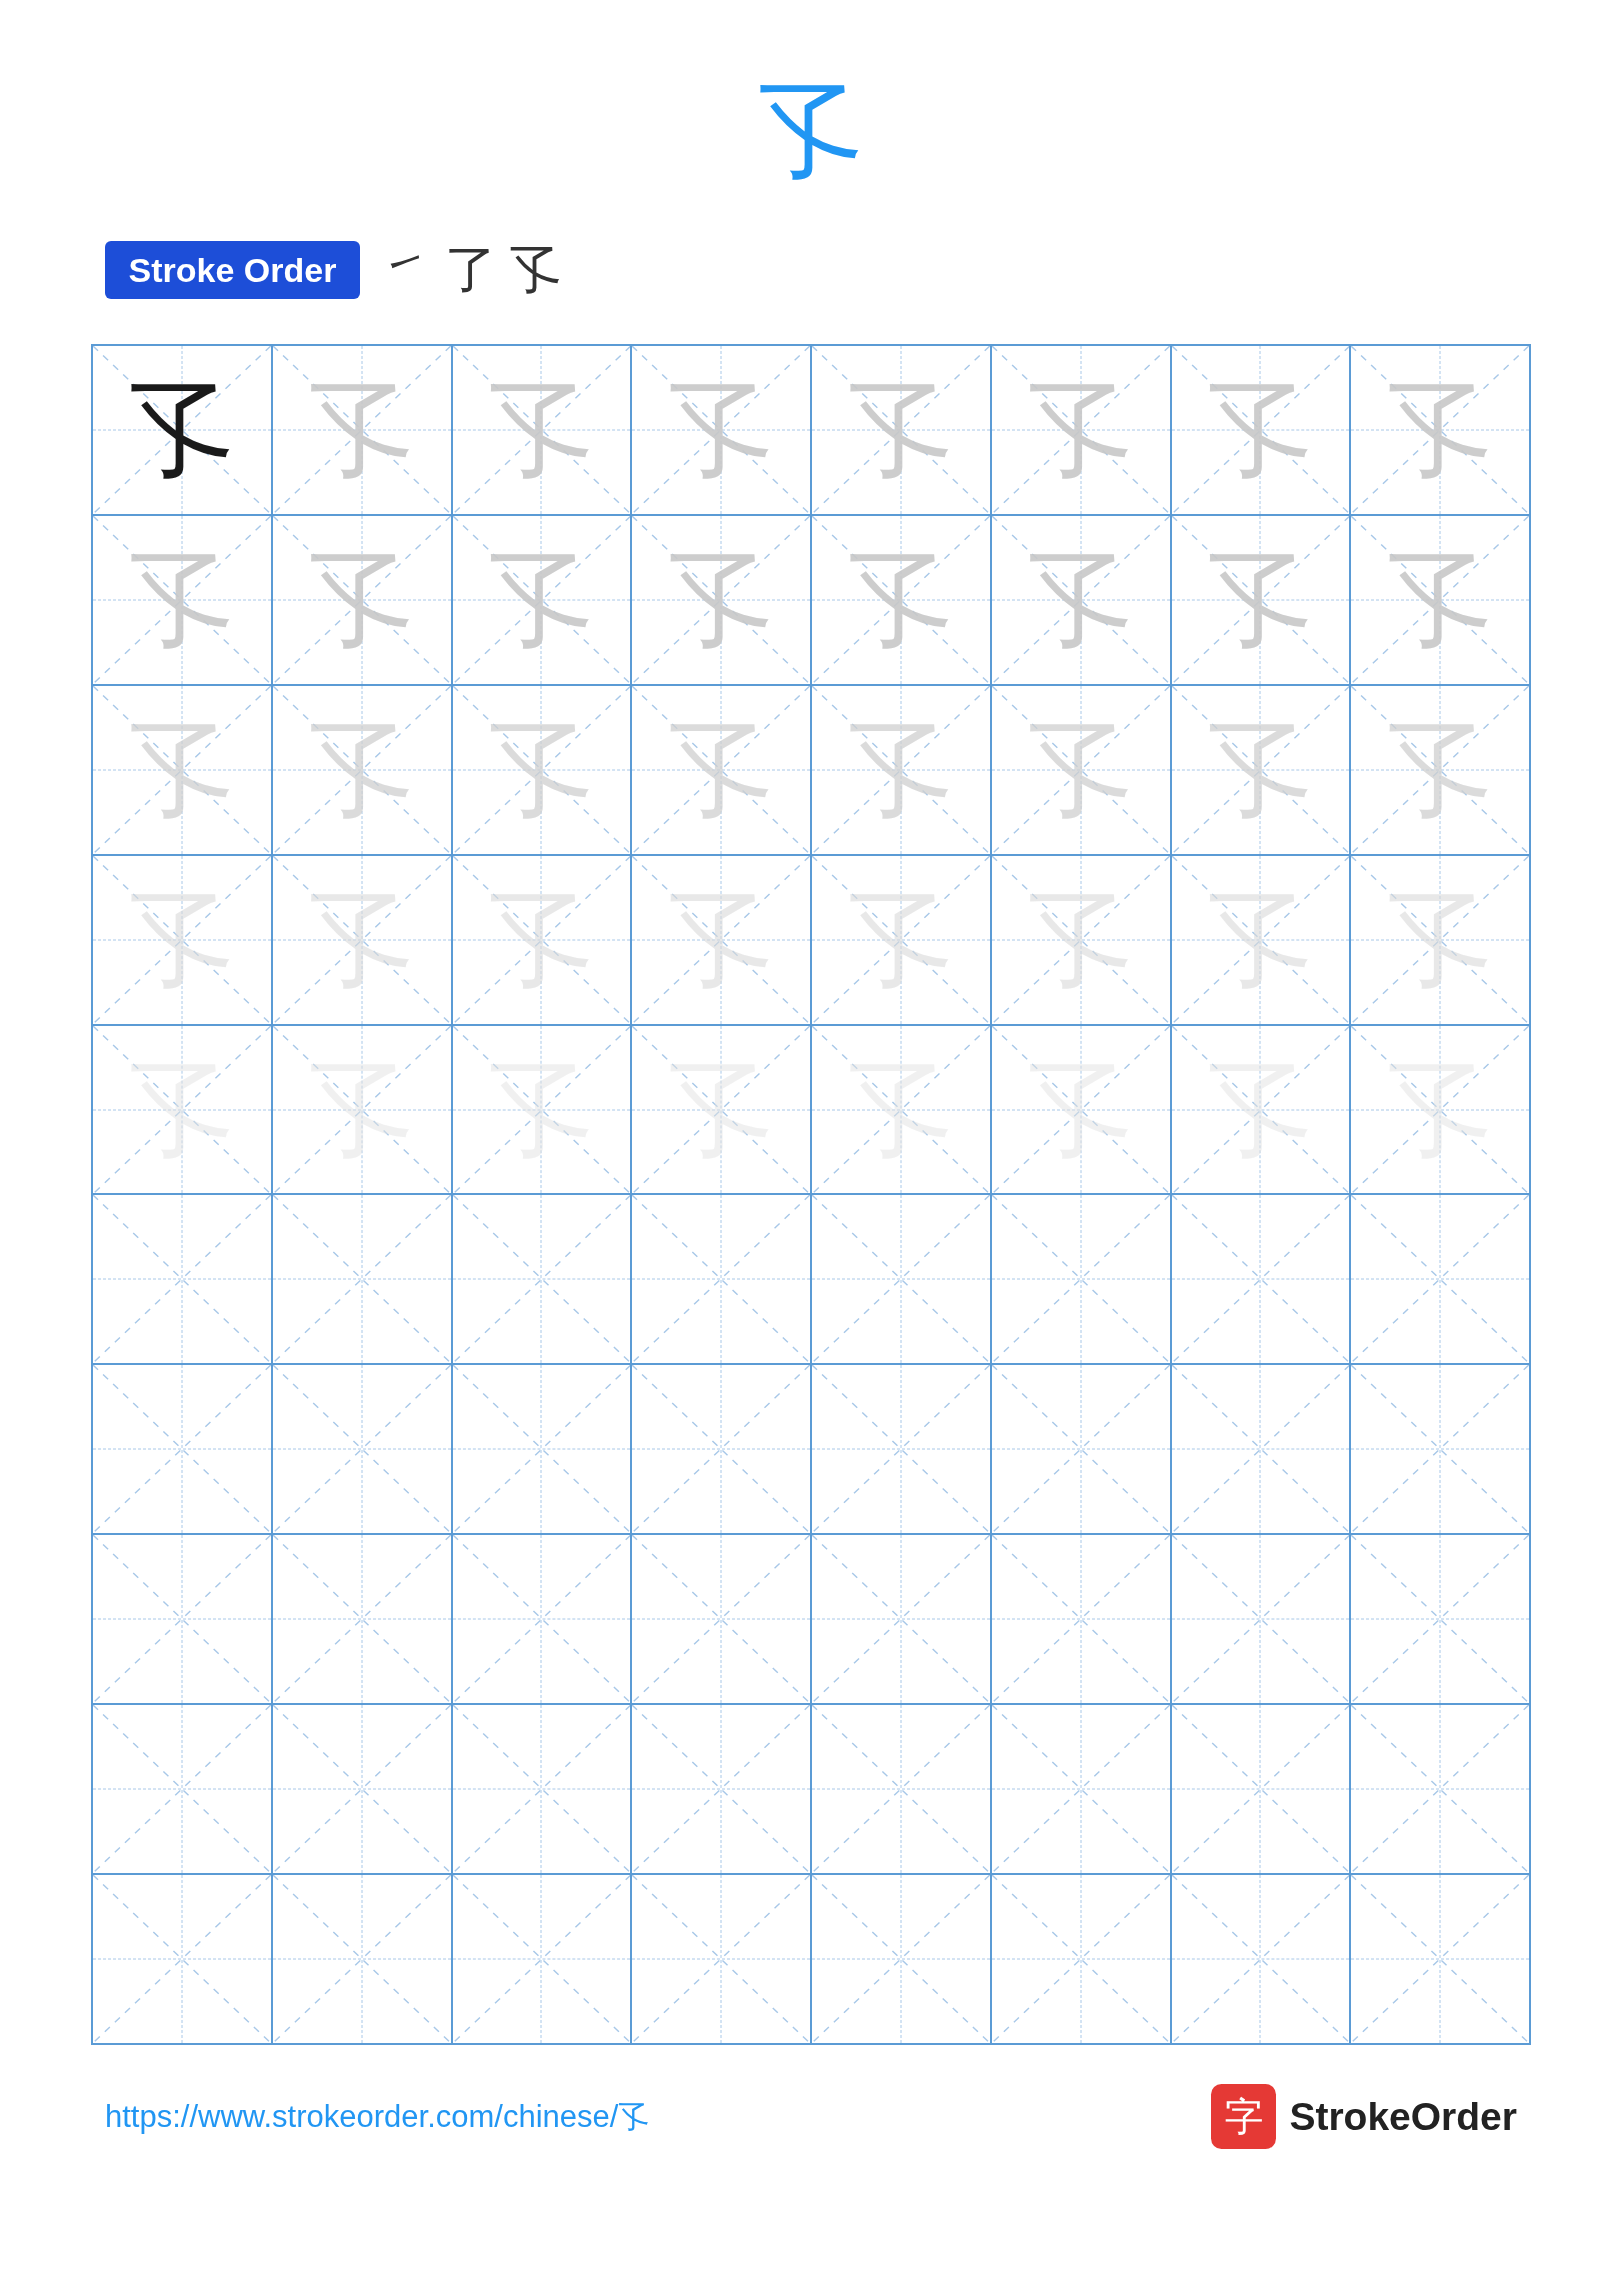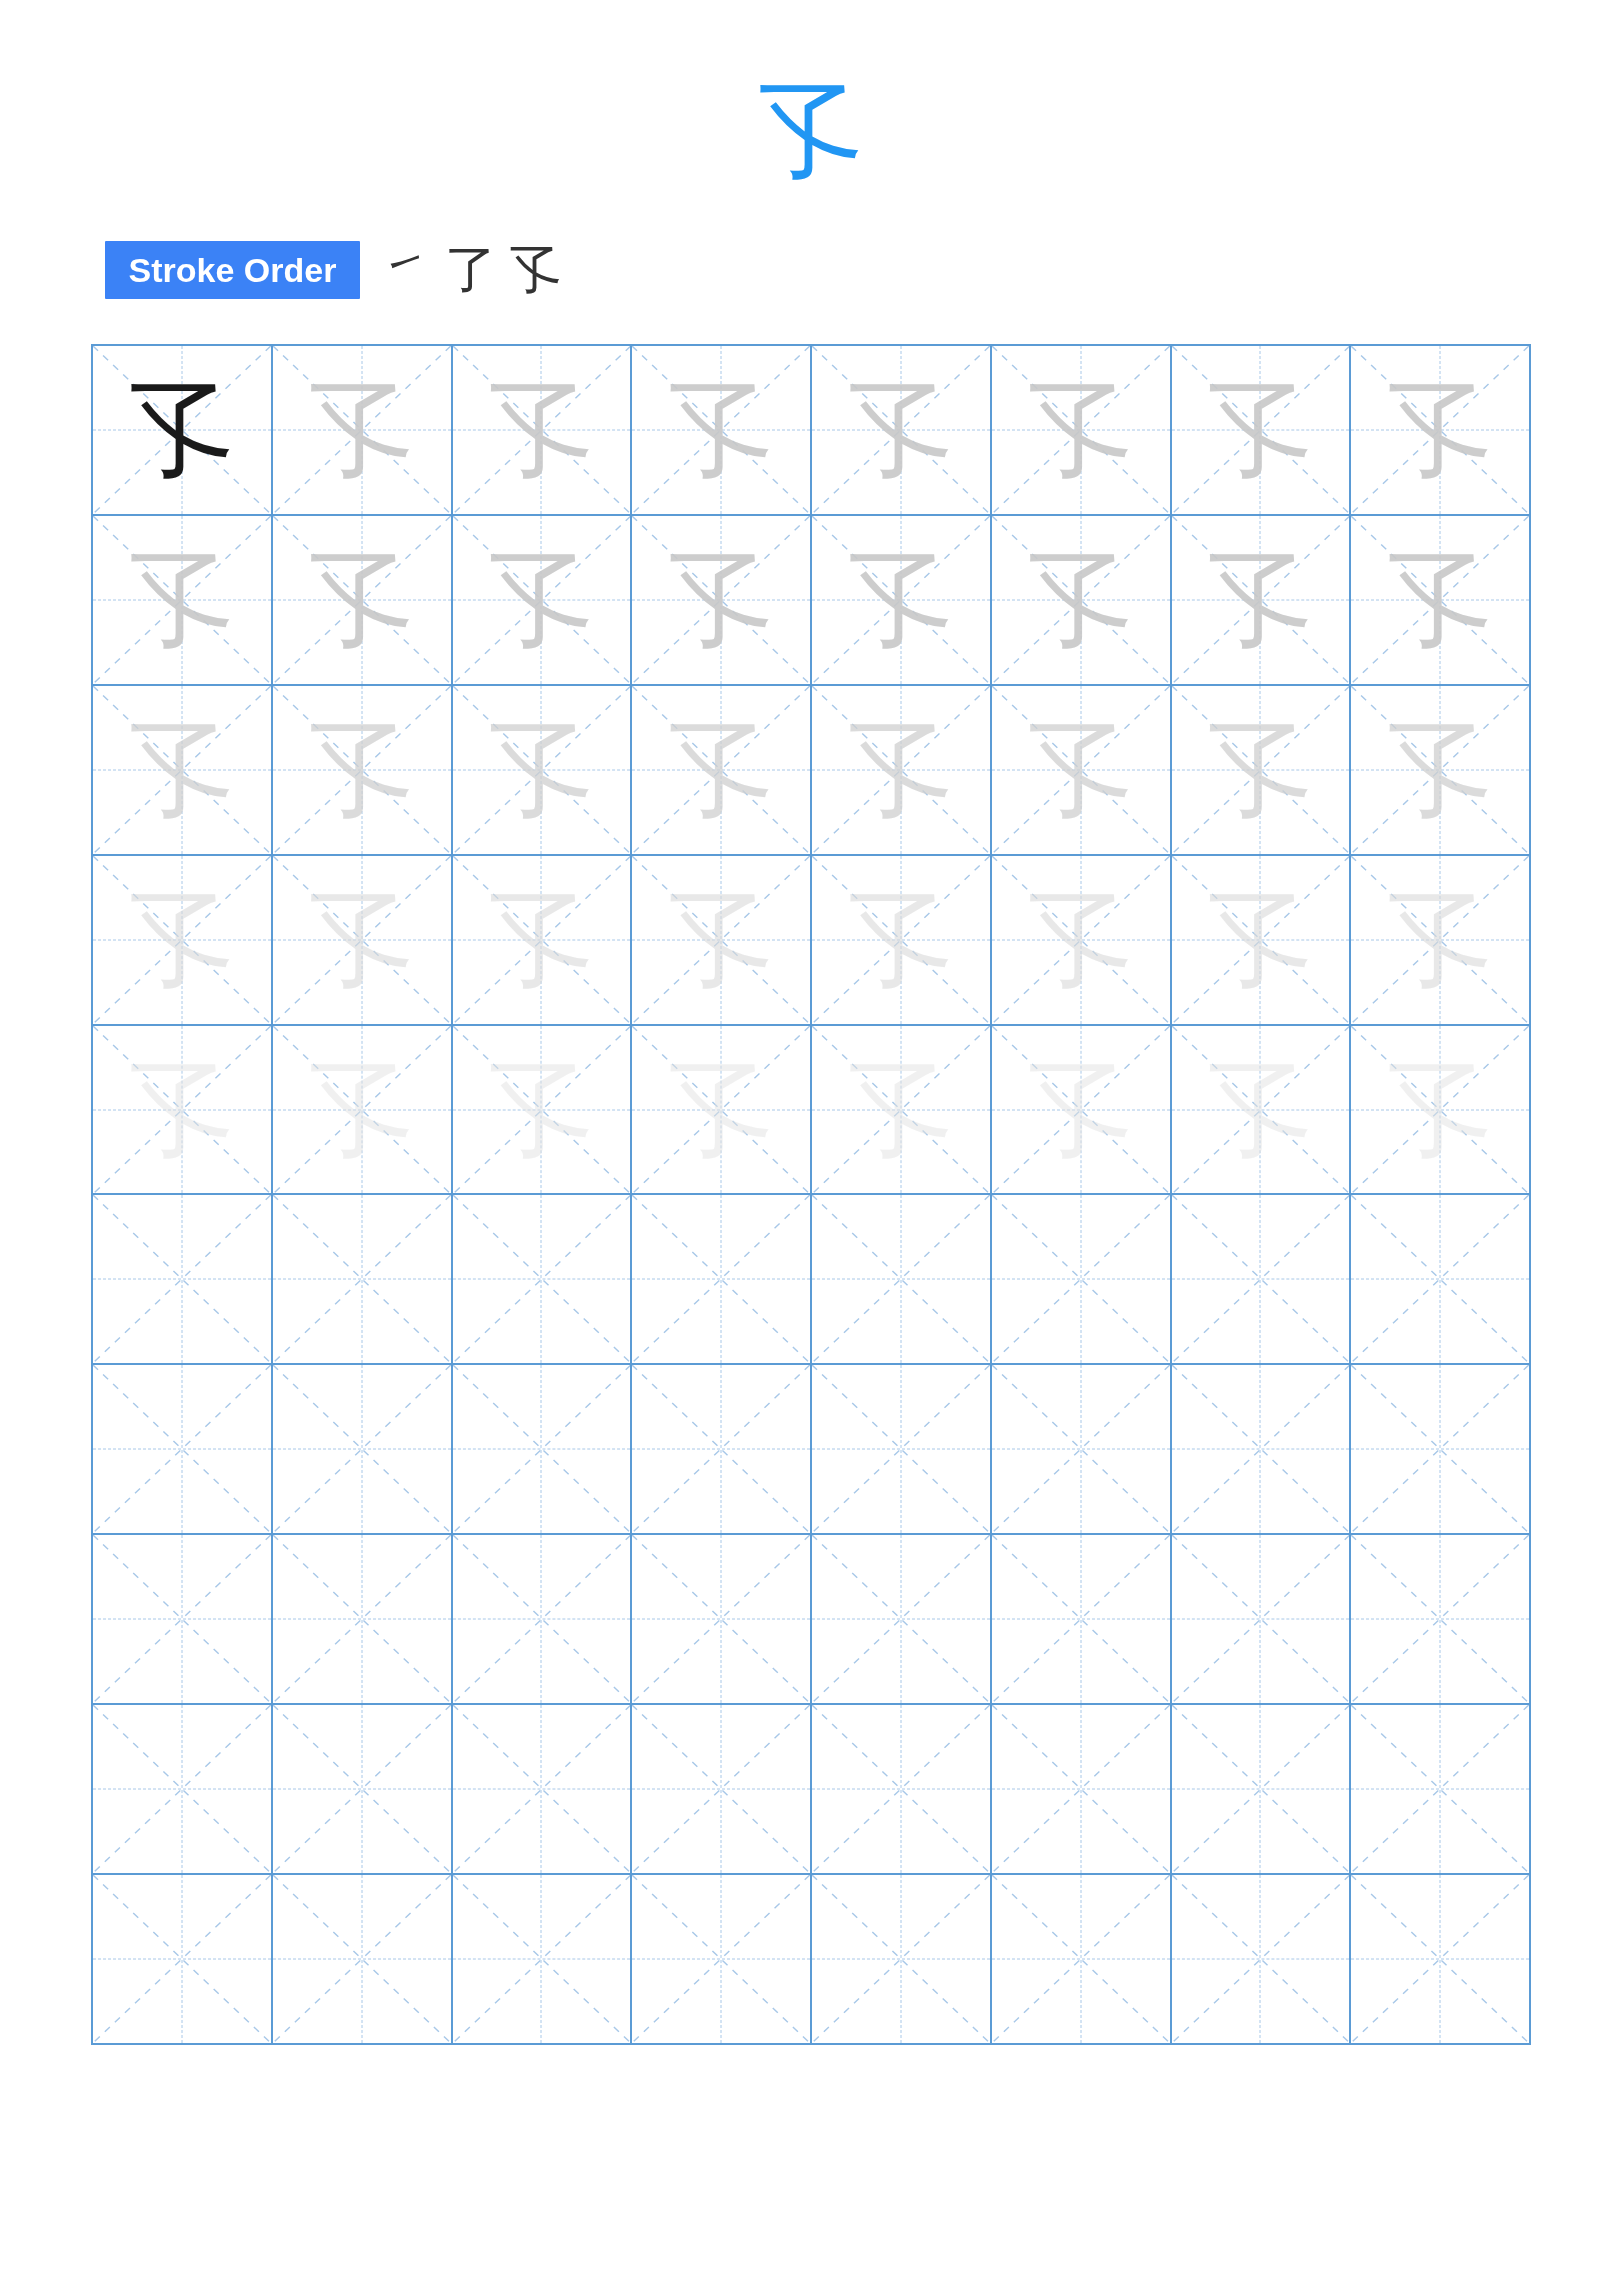--- a/index.html
+++ b/index.html
@@ -47,27 +47,27 @@
     .stroke-order-section {
       display: flex;
       align-items: center;
       gap: 19.6px;
       width: 100%;
       margin-bottom: 39px;
       padding-left: 26px;
     }
 
     .stroke-order-badge {
-      background: #3b82f6;
+      background: #1d4ed8;
       color: white;
       font-size: 34px;
       font-family: Arial, sans-serif;
       font-weight: bold;
       padding: 9.2px 23.6px;
-      border-radius: 1px;
+      border-radius: 6px;
     }
 
     .stroke-steps {
       display: flex;
       align-items: center;
       gap: 13px;
     }
 
     .stroke-step {
       font-size: 52px;
@@ -743,15 +743,24 @@
         </svg>
       </div>
     <div class="grid-cell">
         <svg class="diag-line" viewBox="0 0 100 100" preserveAspectRatio="none">
           <line x1="0" y1="0" x2="100" y2="100" stroke="#a8c8e8" stroke-width="0.8" stroke-dasharray="4,4"></line>
           <line x1="100" y1="0" x2="0" y2="100" stroke="#a8c8e8" stroke-width="0.8" stroke-dasharray="4,4"></line>
         </svg>
       </div>
   </div>
 
+  <div class="footer">
+    <span class="footer-url">https://www.strokeorder.com/chinese/孓</span>
+    <div class="footer-brand">
+      <div class="footer-brand-icon">
+        <span>字</span>
+      </div>
+      <span class="footer-brand-text">StrokeOrder</span>
+    </div>
+  </div>
 
 </div>
 
 
 </body></html>

